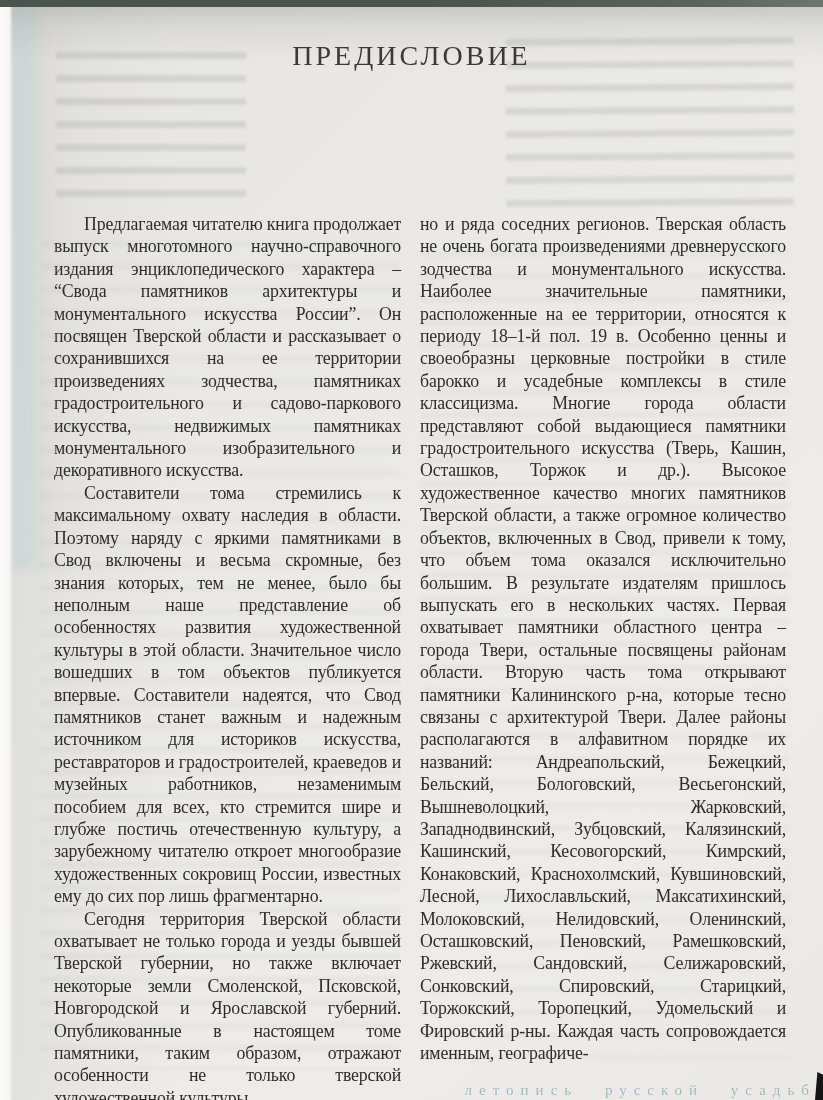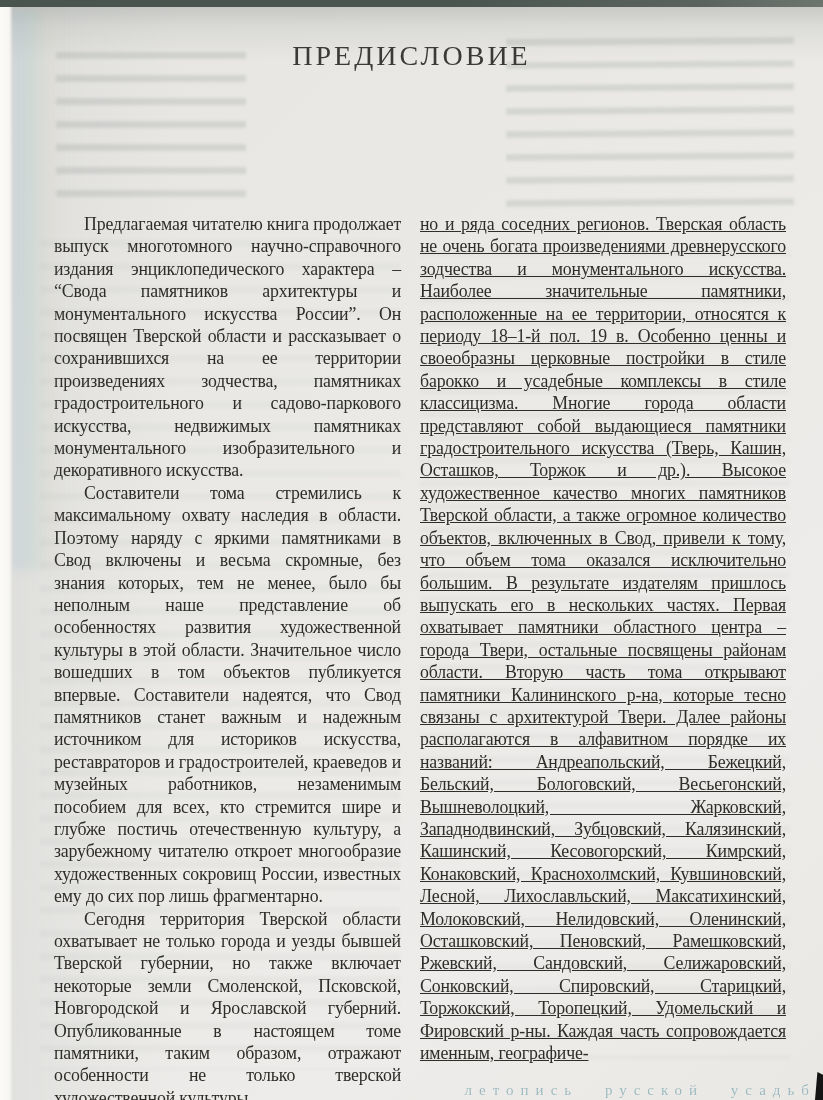--- a/index.html
+++ b/index.html
@@ -94,21 +94,21 @@
     font-size: 17.8px;
     line-height: 22.4px;
     text-align: justify;
     letter-spacing: -0.15px;
     hyphens: auto;
     -webkit-hyphens: auto;
   }
   .col-left  { width: 347px; }
   .col-right { width: 366px; }
   .col p { margin: 0; text-indent: 30px; }
-  .col p.no-indent { text-indent: 0; text-decoration: underline; }
+  .col p.no-indent { text-indent: 0; }
 
   
   .watermark {
     position: absolute;
     right: -10px; bottom: 1px;
     white-space: nowrap;
     font-size: 15px;
     letter-spacing: 7px;
     word-spacing: 16px;
     color: #9cb8bc;

